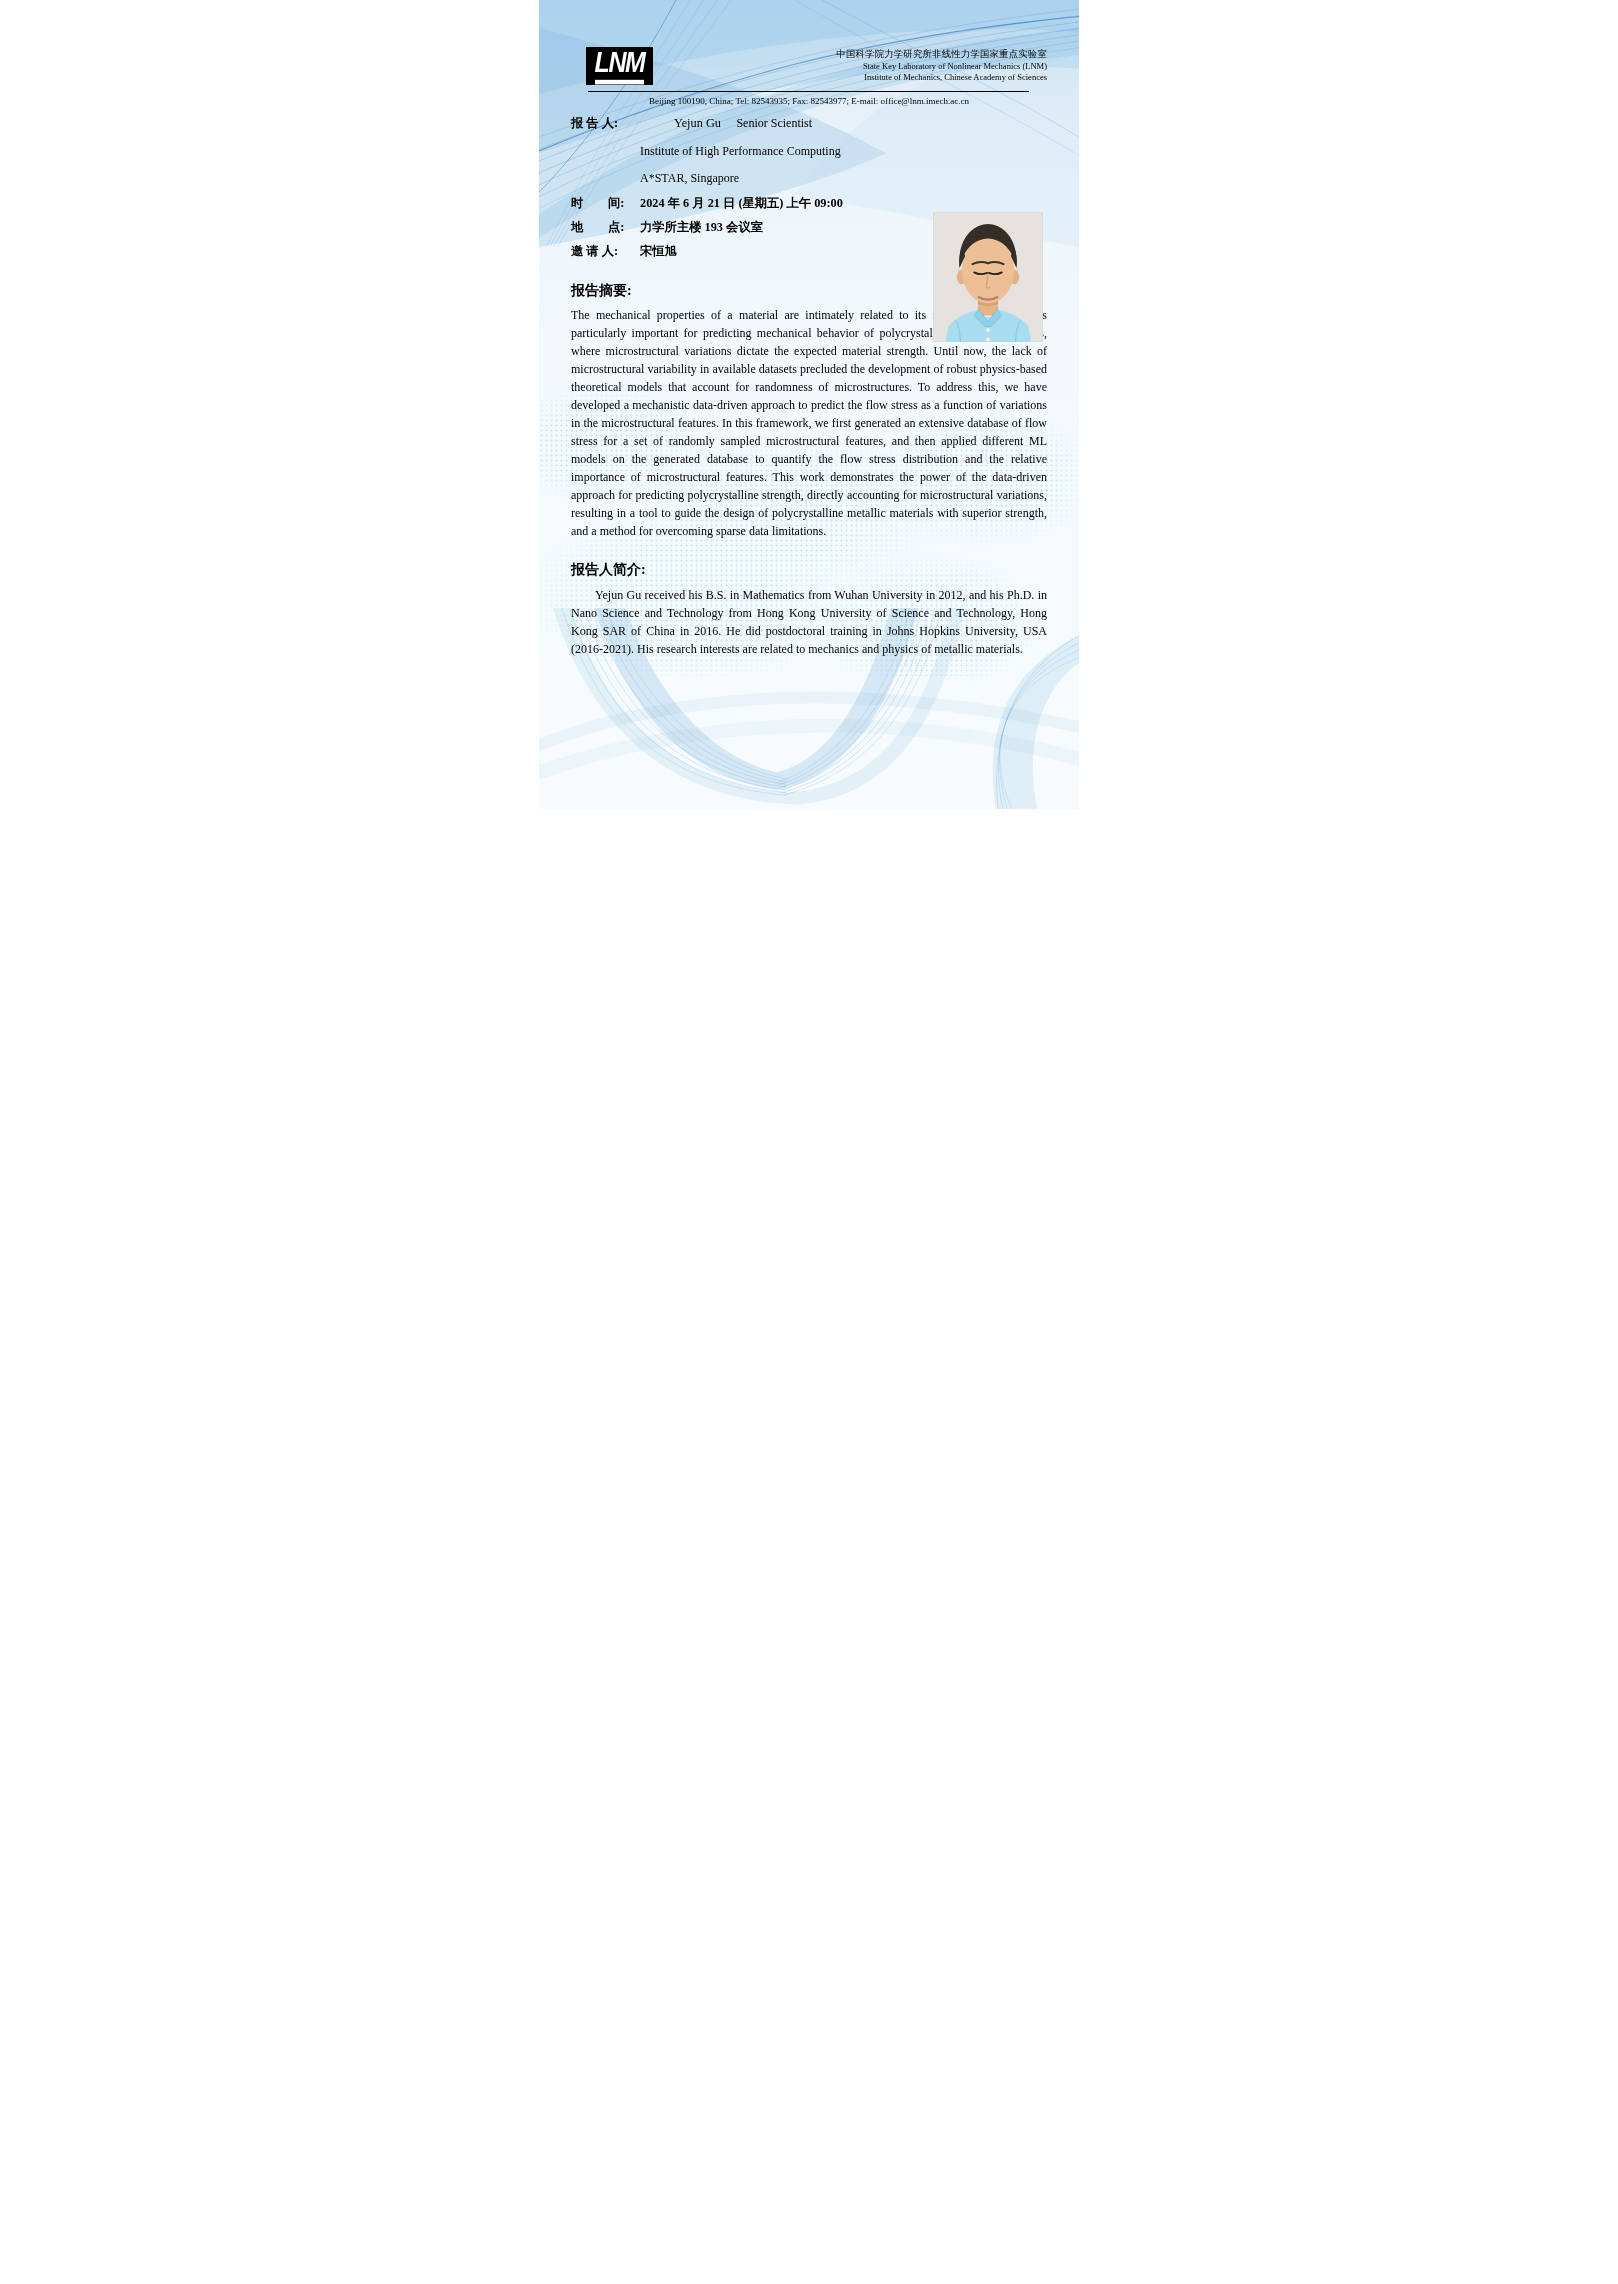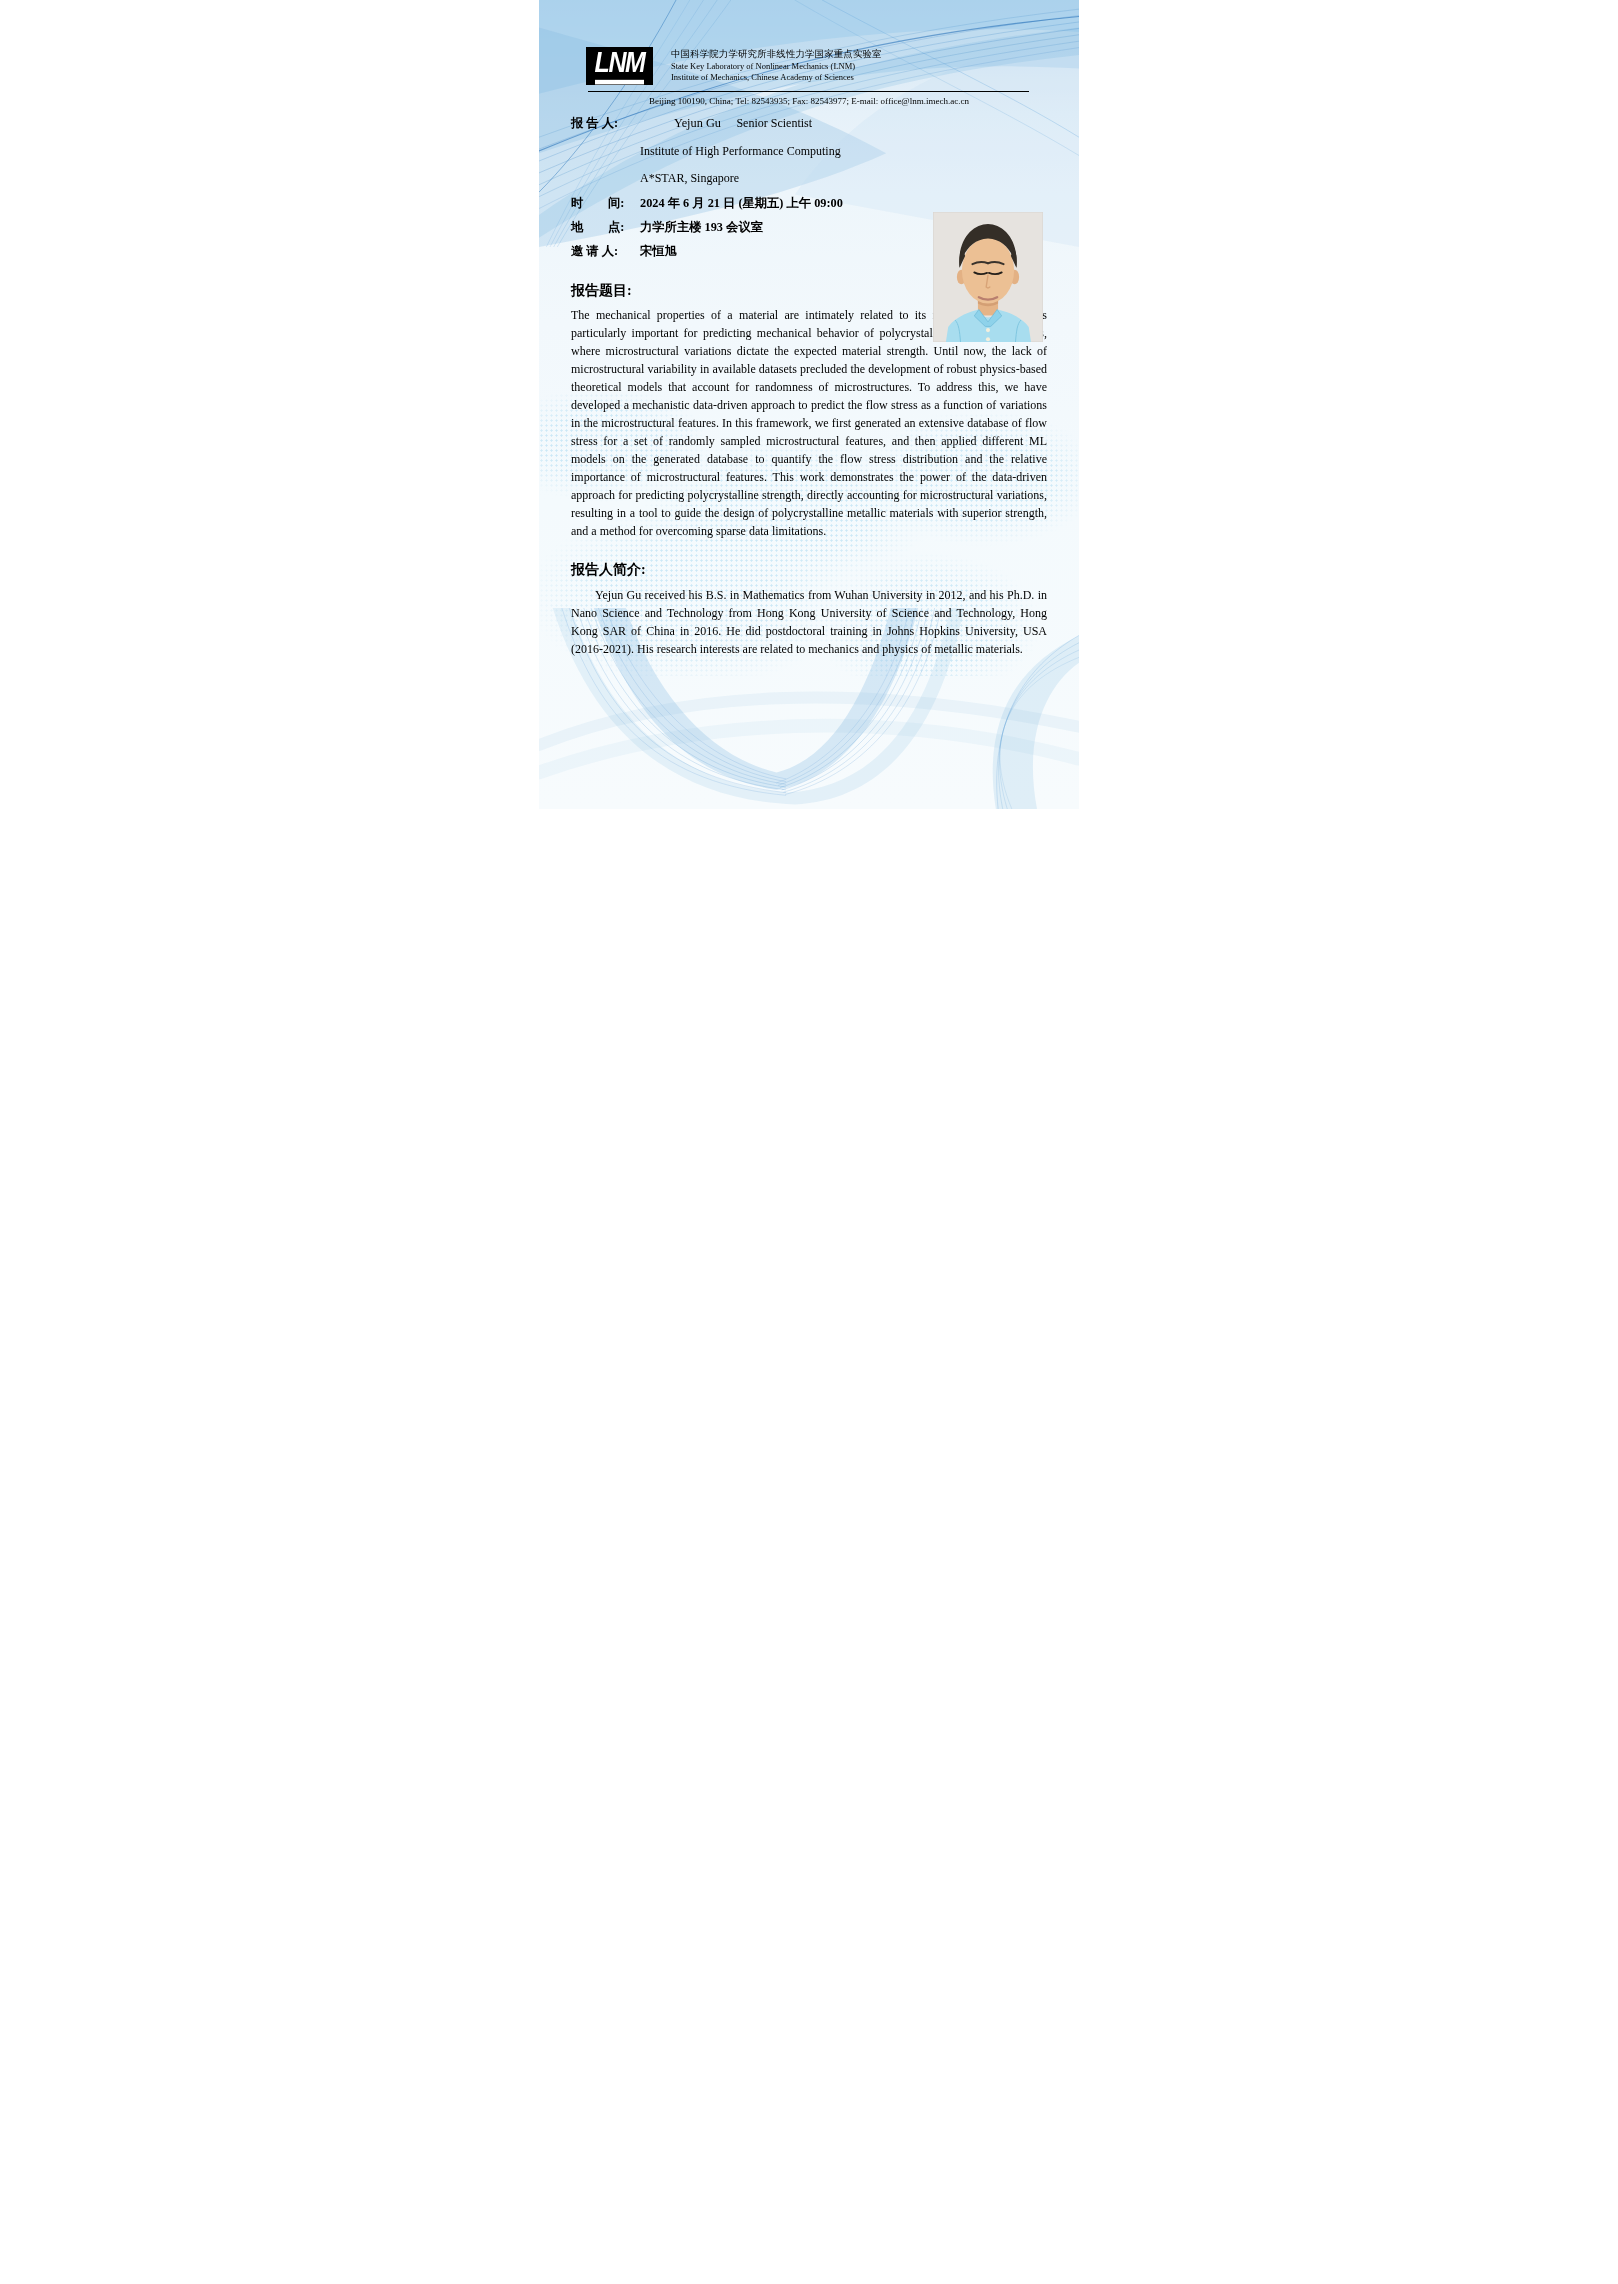--- a/index.html
+++ b/index.html
@@ -41,21 +41,21 @@
     width:67px; height:38px; margin-left:15px;
     background:#000;
     display:flex; align-items:center; justify-content:center;
   }
   .logo-text {
     color:#fff; font-family:"Liberation Sans","DejaVu Sans",sans-serif;
     font-weight:900; font-style:italic; font-size:25px; letter-spacing:-1.4px;
     line-height:1; transform:scaleY(1.15); padding-bottom:2.7px;
     border-bottom:4.6px solid #fff;
   }
-  .org { flex:1 1 auto; text-align:left; margin-top:0.9px; padding-left:18px; }
+  .org { flex:1 1 auto; text-align:right; margin-top:0.9px; padding-left:18px; }
   .org-cn { font-size:9.4px; letter-spacing:0.2px; line-height:1.35; }
   .org-en { font-size:8.5px; line-height:1.38; }
 
   .rule { border:none; border-top:1.1px solid #000; width:441px; margin:6.4px 0 0 17.4px; }
   .address { text-align:center; font-size:9px; margin-top:3.2px; }
 
   .main-title { text-align:center; font-weight:700; font-size:29px; margin:15.5px 0 0 0; line-height:1.2; }
   .title-cn { letter-spacing:.16em; margin-left:.22em; font-family:"Liberation Serif","DejaVu Serif",serif; }
 
   .label { display:inline-block; font-weight:700; font-size:12.3px; vertical-align:top; }
@@ -166,21 +166,21 @@
     <div class="row">
       <span class="label">时　　间:</span><span class="bold-val">2024 年 6 月 21 日 (星期五) 上午 09:00</span>
     </div>
     <div class="row tight">
       <span class="label">地　　点:</span><span class="bold-val">力学所主楼 193 会议室</span>
     </div>
     <div class="row tight">
       <span class="label">邀 请 人:</span><span class="bold-val">宋恒旭</span>
     </div>
 
-    <h2 class="section-h">报告题目:</h2>
+    <h2 class="section-h">报告摘要:</h2>
     <p class="body-text">The mechanical properties of a material are intimately related to its microstructure. This is particularly important for predicting mechanical behavior of polycrystalline metallic materials, where microstructural variations dictate the expected material strength. Until now, the lack of microstructural variability in available datasets precluded the development of robust physics-based theoretical models that account for randomness of microstructures. To address this, we have developed a mechanistic data-driven approach to predict the flow stress as a function of variations in the microstructural features. In this framework, we first generated an extensive database of flow stress for a set of randomly sampled microstructural features, and then applied different ML models on the generated database to quantify the flow stress distribution and the relative importance of microstructural features. This work demonstrates the power of the data-driven approach for predicting polycrystalline strength, directly accounting for microstructural variations, resulting in a tool to guide the design of polycrystalline metallic materials with superior strength, and a method for overcoming sparse data limitations.</p>
 
     <h2 class="section-h">报告人简介:</h2>
     <p class="body-text indent">Yejun Gu received his B.S. in Mathematics from Wuhan University in 2012, and his Ph.D. in Nano Science and Technology from Hong Kong University of Science and Technology, Hong Kong SAR of China in 2016. He did postdoctoral training in Johns Hopkins University, USA (2016-2021). His research interests are related to mechanics and physics of metallic materials.</p>
   </div>
 
   <div class="photo">
     <svg viewBox="0 0 240 284" aria-hidden="true">
       <rect x="0" y="0" width="240" height="284" fill="#e6e3df"></rect>
       <rect x="0" y="0" width="240" height="284" fill="none" stroke="#d8d4cf" stroke-width="2"></rect>

